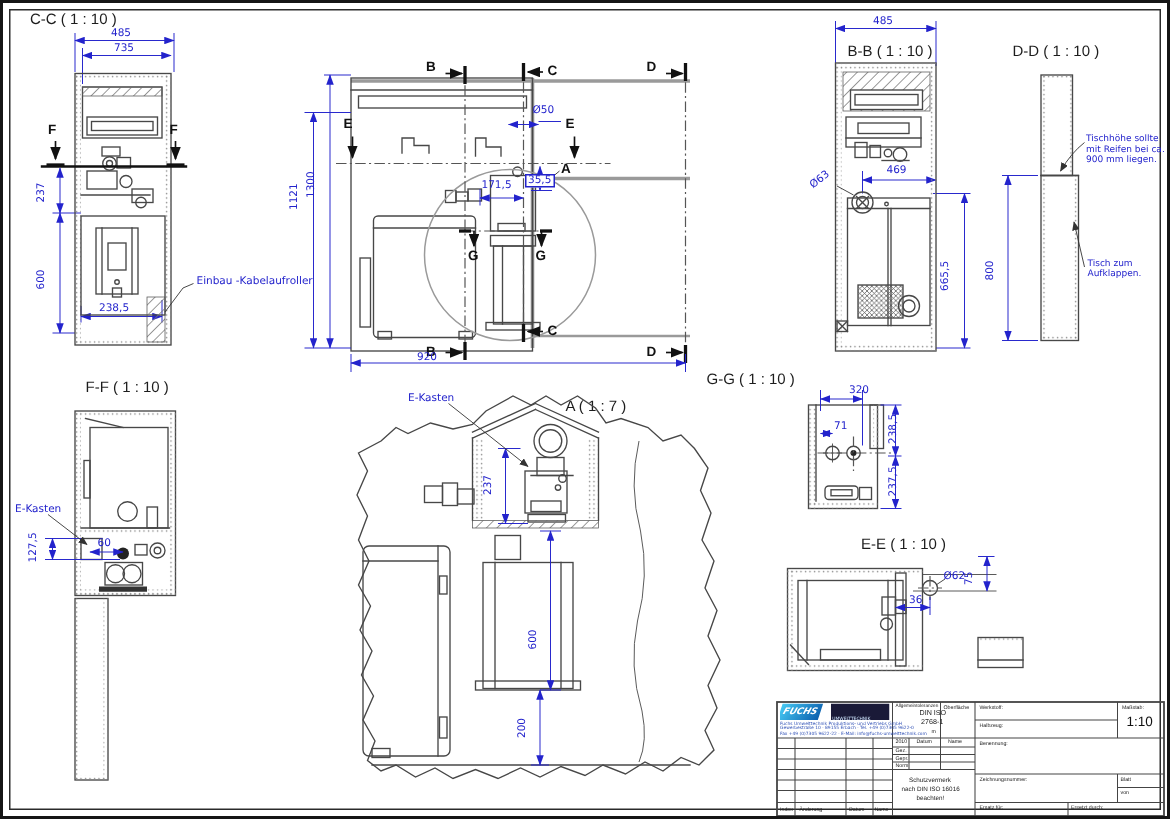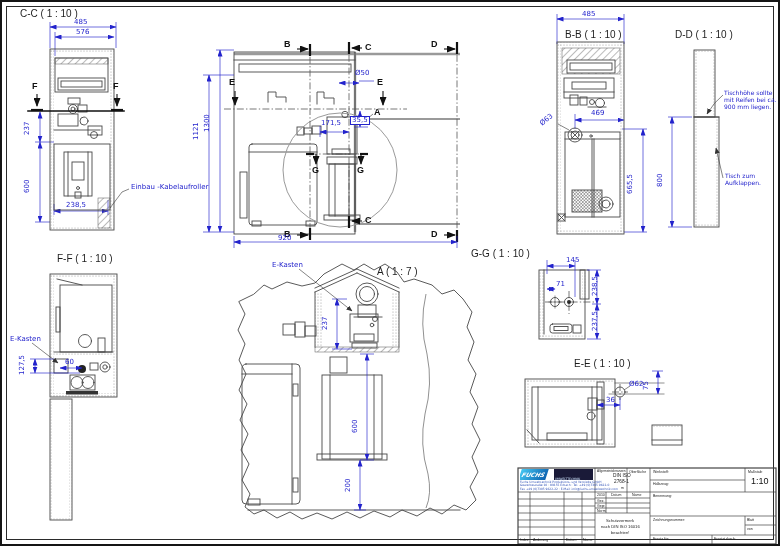--- a/index.html
+++ b/index.html
@@ -123,21 +123,21 @@
       </g>
       <g class="fl">
         <line x1="35" y1="92" x2="35" y2="104" marker-end="url(#meb)"></line>
         <line x1="115" y1="92" x2="115" y2="104" marker-end="url(#meb)"></line>
         <line class="tk" x1="29" y1="108" x2="41" y2="108"></line>
           <line class="tk" x1="109" y1="108" x2="121" y2="108"></line>
       </g>
       <polyline class="ld" points="108,206 120,190 127,187"></polyline>
     </svg>
     <div class="dim" style="left:72px;top:17px">485</div>
-    <div class="dim" style="left:74px;top:27px">576</div>
+    <div class="dim" style="left:74px;top:27px">735</div>
     <div class="dim rot" style="left:29px;top:126px">237</div>
     <div class="dim rot" style="left:29px;top:184px">600</div>
     <div class="dim" style="left:64px;top:200px">238,5</div>
     <div class="mark" style="left:30px;top:80px">F</div>
     <div class="mark" style="left:111px;top:80px">F</div>
     <div class="dim" style="left:129px;top:182px">Einbau -Kabelaufroller</div>
   </div>
 
   <div>
     <svg class="vw" style="left:195px;top:30px" width="275" height="220" viewBox="195 30 275 220">
@@ -447,21 +447,21 @@
         <line x1="545" y1="258" x2="545" y2="272"></line>
           <line x1="573" y1="258" x2="573" y2="295"></line>
         <line x1="545" y1="287" x2="553" y2="287" marker-start="url(#ms)" marker-end="url(#me)"></line>
         <line x1="595" y1="268" x2="595" y2="302" marker-start="url(#ms)" marker-end="url(#me)"></line>
         <line x1="595" y1="302" x2="595" y2="337" marker-start="url(#ms)" marker-end="url(#me)"></line>
         <line x1="585" y1="268" x2="599" y2="268"></line>
           <line x1="590" y1="302" x2="599" y2="302"></line>
           <line x1="585" y1="337" x2="599" y2="337"></line>
       </g>
     </svg>
-    <div class="dim" style="left:564px;top:255px">145</div>
+    <div class="dim" style="left:564px;top:255px">320</div>
     <div class="dim" style="left:554px;top:279px">71</div>
     <div class="dim rot" style="left:597px;top:287px">238,5</div>
     <div class="dim rot" style="left:597px;top:322px">237,5</div>
   </div>
 
   <div>
     <div class="vtitle" style="left:572px;top:357px">E-E ( 1 : 10 )</div>
     <svg class="vw" style="left:515px;top:350px" width="175" height="105" viewBox="515 350 175 105">
       <g class="ln">
         <rect x="523" y="377" width="90" height="68"></rect>

